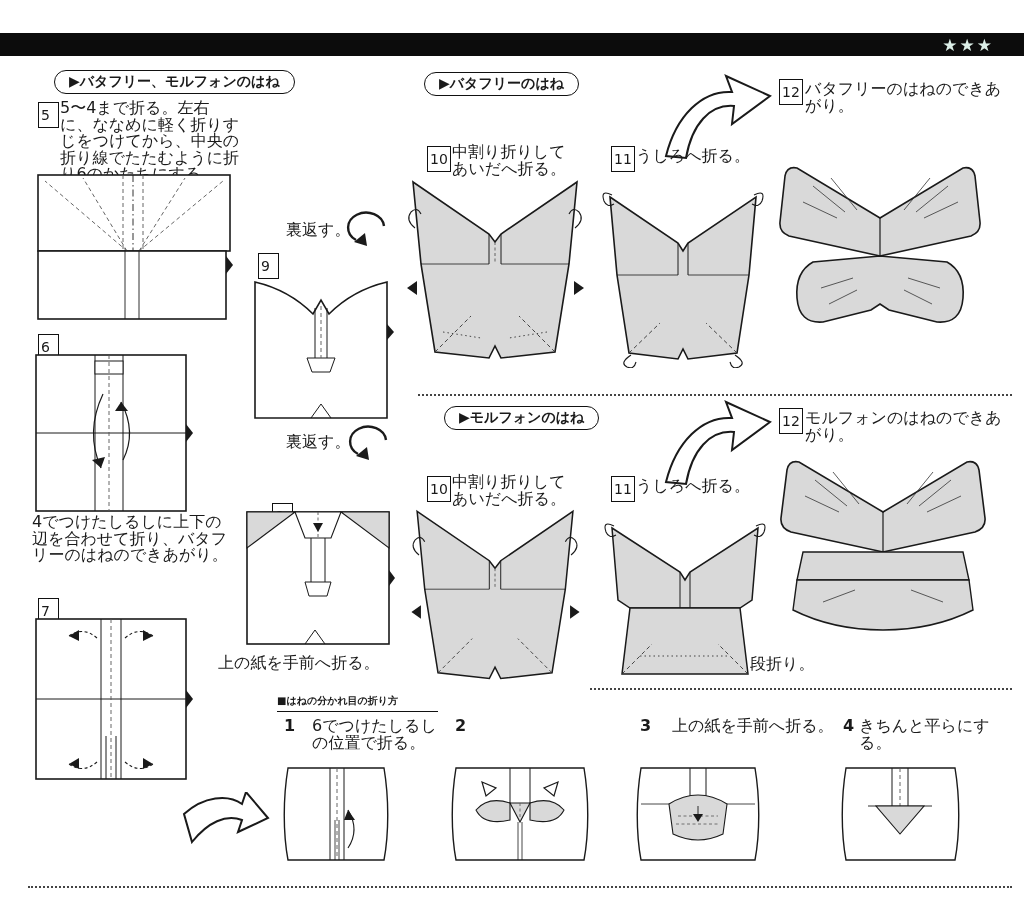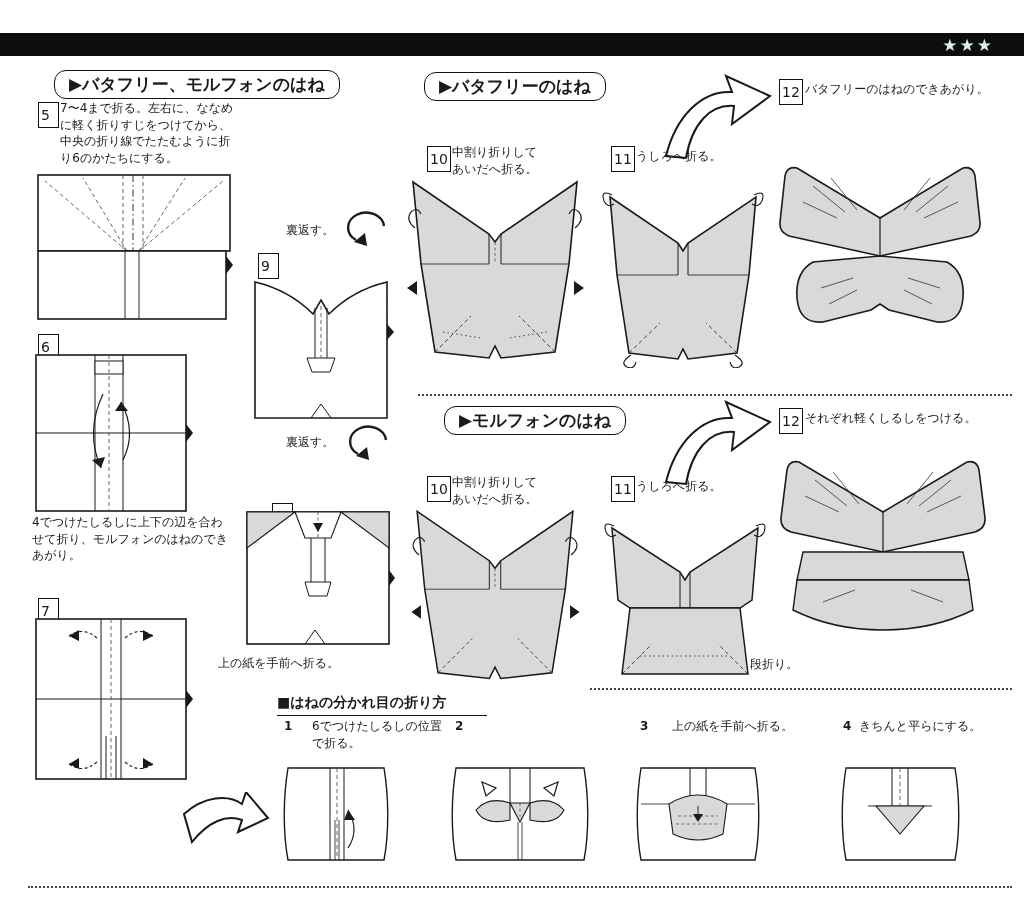--- a/index.html
+++ b/index.html
@@ -1,44 +1,44 @@
 <!DOCTYPE html>
 <html><head>
 <meta charset="utf-8">
 <style>
   html,body{margin:0;padding:0;background:#f5f5f2;}
   #page{position:relative;width:1024px;height:898px;background:#fff;overflow:hidden;
         font-family:"DejaVu Sans",sans-serif;color:#1a1a1a;}
   .topbar{position:absolute;left:0;top:33px;width:1024px;height:23px;background:#0c0c0c;}
   .stars{position:absolute;right:30px;top:35px;font-size:17px;color:#dcefe8;letter-spacing:2px;}
   .badge{position:absolute;border:1.6px solid #111;border-radius:12px;background:#fff;
-         padding:2px 14px;font-size:17px;font-weight:bold;white-space:nowrap;}
+         padding:2px 14px;font-size:14px;font-weight:bold;white-space:nowrap;}
   .numbox{position:absolute;border:1.3px solid #111;background:#fff;min-width:15px;height:16px;
           line-height:16px;font-size:14px;padding:4px 2px;}
-  .txt{position:absolute;font-size:12px;line-height:16.5px;}
+  .txt{position:absolute;font-size:16px;line-height:16.5px;}
   .pre{white-space:pre-line;}
   .sep{position:absolute;height:0;border-top:2px dotted #444;}
-  .bhead{position:absolute;font-size:14px;font-weight:bold;border-bottom:1.4px solid #111;
+  .bhead{position:absolute;font-size:10px;font-weight:bold;border-bottom:1.4px solid #111;
          padding-bottom:3px;padding-right:40px;}
   svg{position:absolute;display:block;}
 </style>
 </head>
 <body>
 
 <div id="page">
 
   <div class="topbar"></div>
   <div class="stars">★★★</div>
 
   <div class="badge" style="left:54px;top:70px;">▶バタフリー、モルフォンのはね</div>
   <div class="badge" style="left:424px;top:72px;">▶バタフリーのはね</div>
   <div class="badge" style="left:444px;top:406px;">▶モルフォンのはね</div>
 
   <div class="numbox" style="left:38px;top:102px;">5</div>
-  <div class="txt" style="left:60px;top:100px;width:180px;">7〜4まで折る。左右に、ななめに軽く折りすじをつけてから、中央の折り線でたたむように折り6のかたちにする。</div>
+  <div class="txt" style="left:60px;top:100px;width:180px;">5〜4まで折る。左右に、ななめに軽く折りすじをつけてから、中央の折り線でたたむように折り6のかたちにする。</div>
 
   <svg style="left:35px;top:172px;" width="200" height="152" viewBox="0 0 200 152">
     <rect x="3" y="3" width="192" height="76" fill="#fff" stroke="#1a1a1a" stroke-width="1.6"></rect>
     <g stroke="#555" stroke-width="0.9" stroke-dasharray="4 3" fill="none">
       <line x1="92" y1="79" x2="10" y2="9"></line>
         <line x1="92" y1="79" x2="48" y2="6"></line>
       <line x1="104" y1="79" x2="188" y2="9"></line>
         <line x1="104" y1="79" x2="150" y2="6"></line>
       <line x1="88" y1="3" x2="88" y2="79"></line>
         <line x1="108" y1="3" x2="108" y2="79"></line>
@@ -59,21 +59,21 @@
     <line x1="90" y1="3" x2="90" y2="159" stroke="#1a1a1a" stroke-width="1"></line>
     <rect x="62" y="9" width="28" height="13" fill="#fff" stroke="#1a1a1a" stroke-width="1"></rect>
     <line x1="76" y1="3" x2="76" y2="159" stroke="#555" stroke-width="0.9" stroke-dasharray="4 3"></line>
     <path d="M70,42 Q52,80 68,116" fill="none" stroke="#1a1a1a" stroke-width="1.2"></path>
     <polygon points="68,116 59,108 72,105" fill="#1a1a1a"></polygon>
     <path d="M88,50 Q104,80 90,108" fill="none" stroke="#1a1a1a" stroke-width="1.2"></path>
     <polygon points="88,50 82,59 95,59" fill="#1a1a1a"></polygon>
     <polygon points="153,72 160,81 153,90" fill="#1a1a1a"></polygon>
   </svg>
 
-  <div class="txt" style="left:32px;top:514px;width:198px;">4でつけたしるしに上下の辺を合わせて折り、モルフォンのはねのできあがり。</div>
+  <div class="txt" style="left:32px;top:514px;width:198px;">4でつけたしるしに上下の辺を合わせて折り、バタフリーのはねのできあがり。</div>
 
   <div class="numbox" style="left:38px;top:598px;">7</div>
 
   <svg style="left:33px;top:616px;" width="160" height="168" viewBox="0 0 160 168">
     <rect x="3" y="3" width="150" height="160" fill="#fff" stroke="#1a1a1a" stroke-width="1.6"></rect>
     <line x1="3" y1="83" x2="153" y2="83" stroke="#1a1a1a" stroke-width="1"></line>
     <line x1="68" y1="3" x2="68" y2="163" stroke="#1a1a1a" stroke-width="1"></line>
     <line x1="88" y1="3" x2="88" y2="163" stroke="#1a1a1a" stroke-width="1"></line>
     <line x1="78" y1="3" x2="78" y2="163" stroke="#555" stroke-width="0.9" stroke-dasharray="4 3"></line>
     <path d="M64,22 Q50,10 36,20" fill="none" stroke="#1a1a1a" stroke-width="1.1" stroke-dasharray="3 2.5"></path>
@@ -192,21 +192,21 @@
         <line x1="159" y1="144" x2="131" y2="130"></line>
     </g>
   </svg>
 
   <div class="sep" style="left:418px;top:394px;width:594px;"></div>
 
   <svg style="left:658px;top:398px;" width="118" height="88" viewBox="0 0 118 88">
     <path d="M8,84 C18,44 44,18 74,20 L68,4 L112,24 L74,52 L76,34 C52,32 34,52 28,86 Z" fill="#fff" stroke="#1a1a1a" stroke-width="2"></path>
   </svg>
   <div class="numbox" style="left:779px;top:408px;">12</div>
-  <div class="txt" style="left:805px;top:410px;width:210px;">それぞれ軽くしるしをつける。</div>
+  <div class="txt" style="left:805px;top:410px;width:210px;">モルフォンのはねのできあがり。</div>
 
   <div class="numbox" style="left:427px;top:476px;">10</div>
   <div class="txt pre" style="left:452px;top:474px;width:120px;">中割り折りして
 あいだへ折る。</div>
   <div class="numbox" style="left:611px;top:476px;">11</div>
   <div class="txt" style="left:636px;top:478px;">うしろへ折る。</div>
 
   <svg style="left:403px;top:498px;" width="185" height="190" viewBox="0 0 185 200">
     <path d="M10,14 L86,66 L92,74 L98,66 L174,14 L166,96 L152,184 L98,190 L92,178 L86,190 L32,184 L18,96 Z" fill="#d9d9d9" stroke="#1a1a1a" stroke-width="1.6"></path>
     <line x1="86" y1="66" x2="86" y2="96" stroke="#1a1a1a" stroke-width="1"></line>

